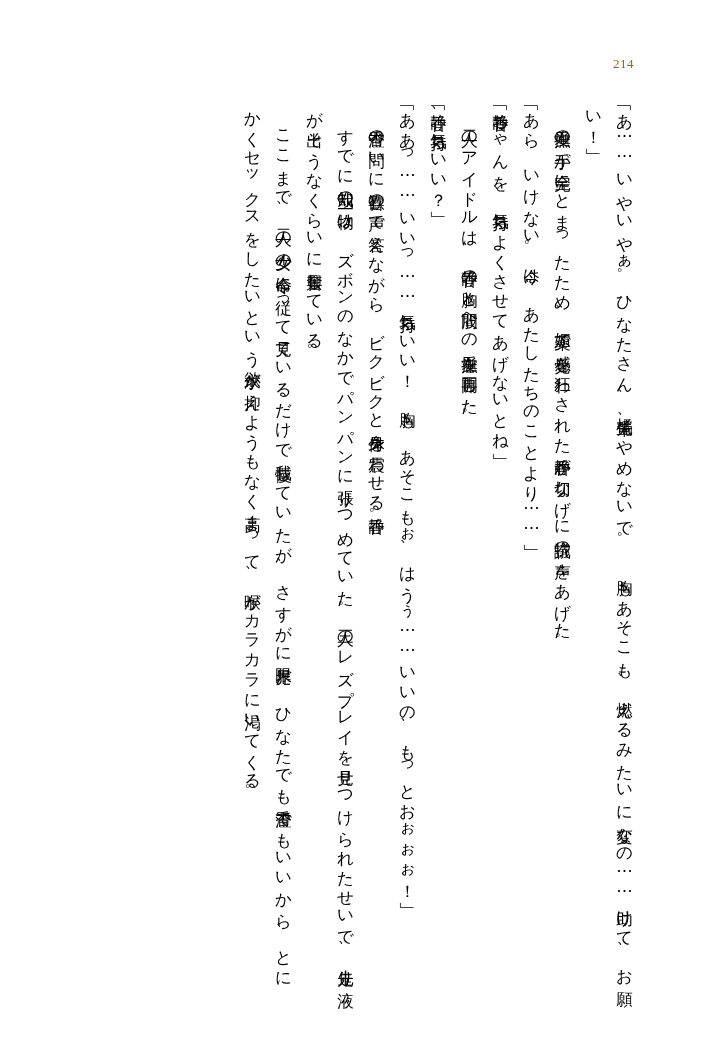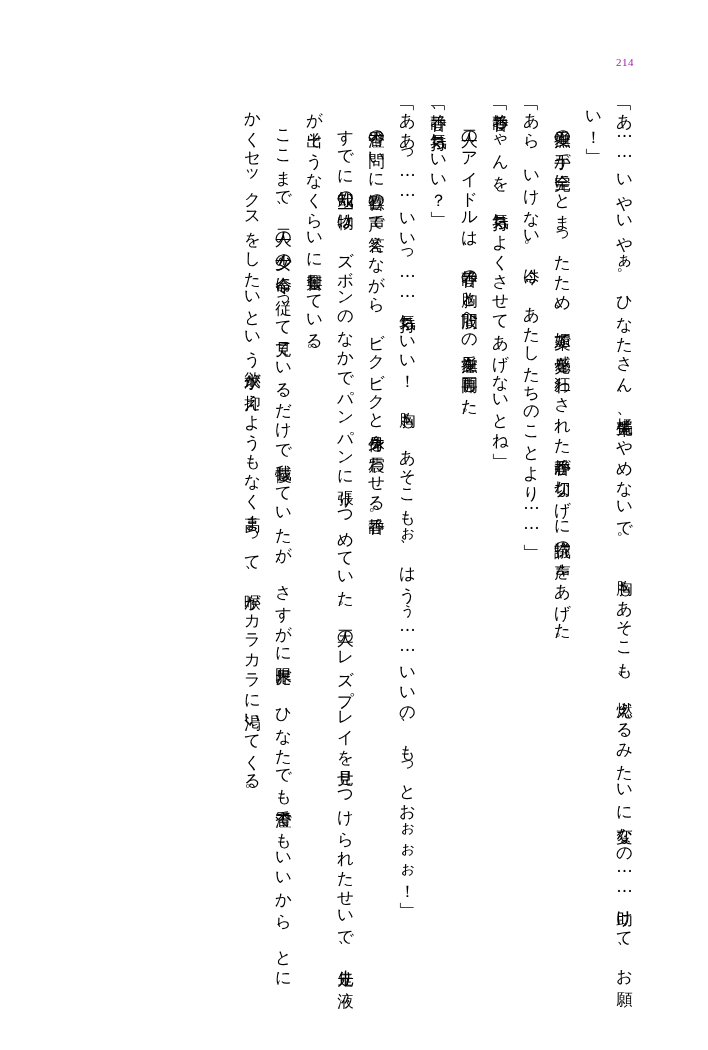--- a/index.html
+++ b/index.html
@@ -18,24 +18,24 @@
     position: relative;
     width: 708px;
     height: 1050px;
     background: #ffffff;
     box-sizing: border-box;
   }
   .page-number {
     position: absolute;
     top: 56px;
     right: 74px;
-    font-size: 11px;
+    font-size: 13px;
     letter-spacing: 0.5px;
     font-family: "Liberation Serif", "DejaVu Serif", serif;
-    color: #a21caf;
+    color: #a16207;
   }
   .body-text {
     position: absolute;
     top: 100px;
     right: 68px;
     height: 880px;
     width: 576px;
     writing-mode: vertical-rl;
     -webkit-writing-mode: vertical-rl;
     text-orientation: upright;

